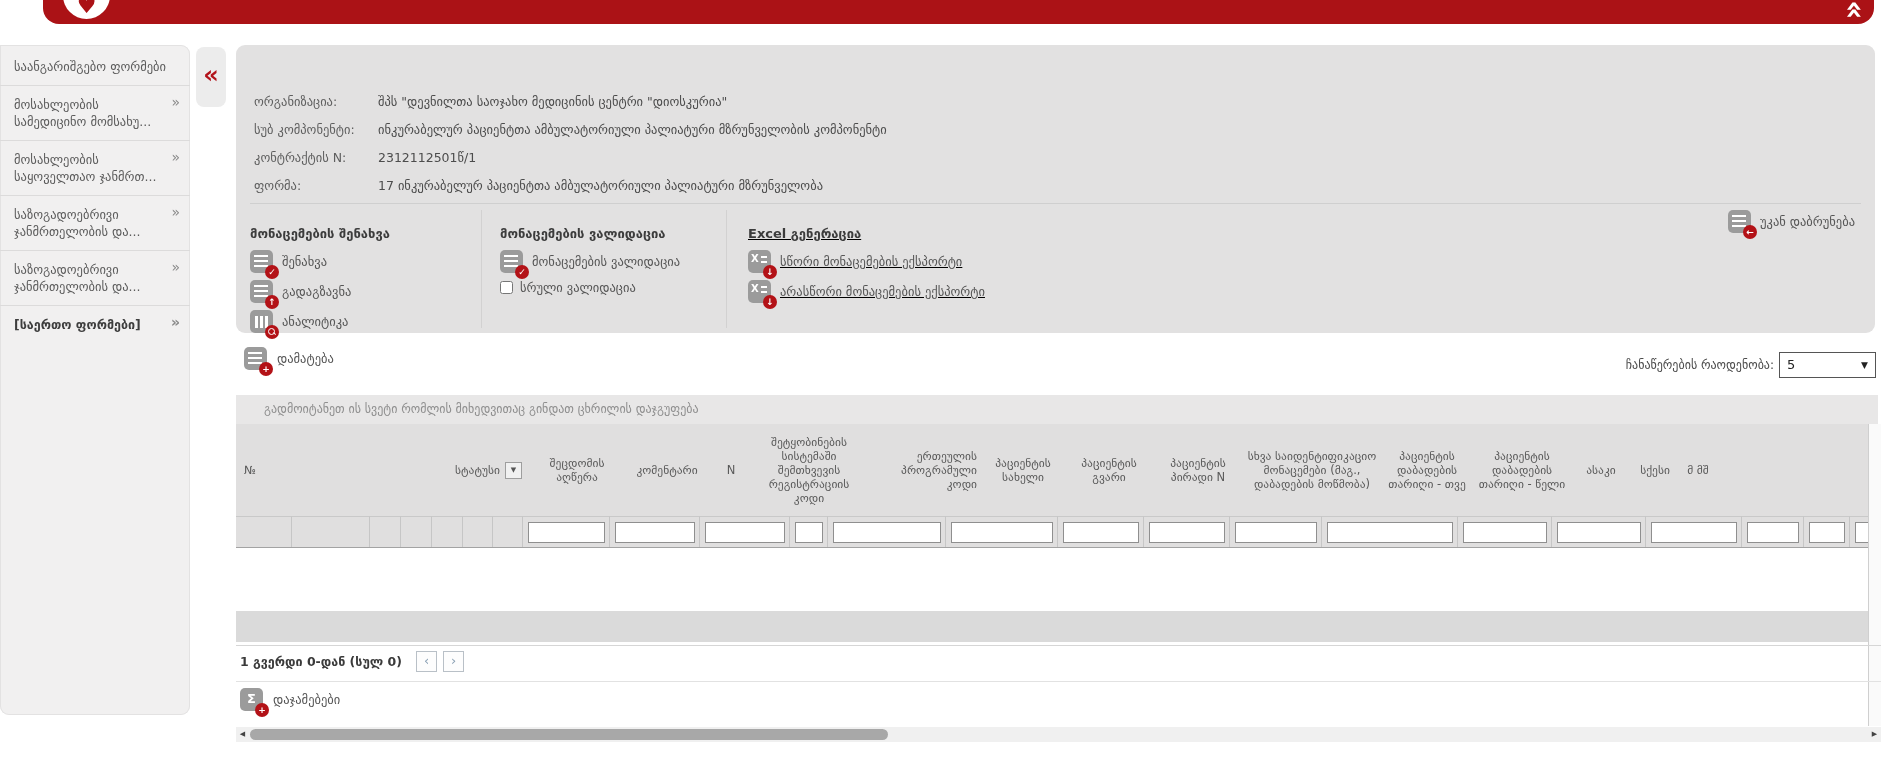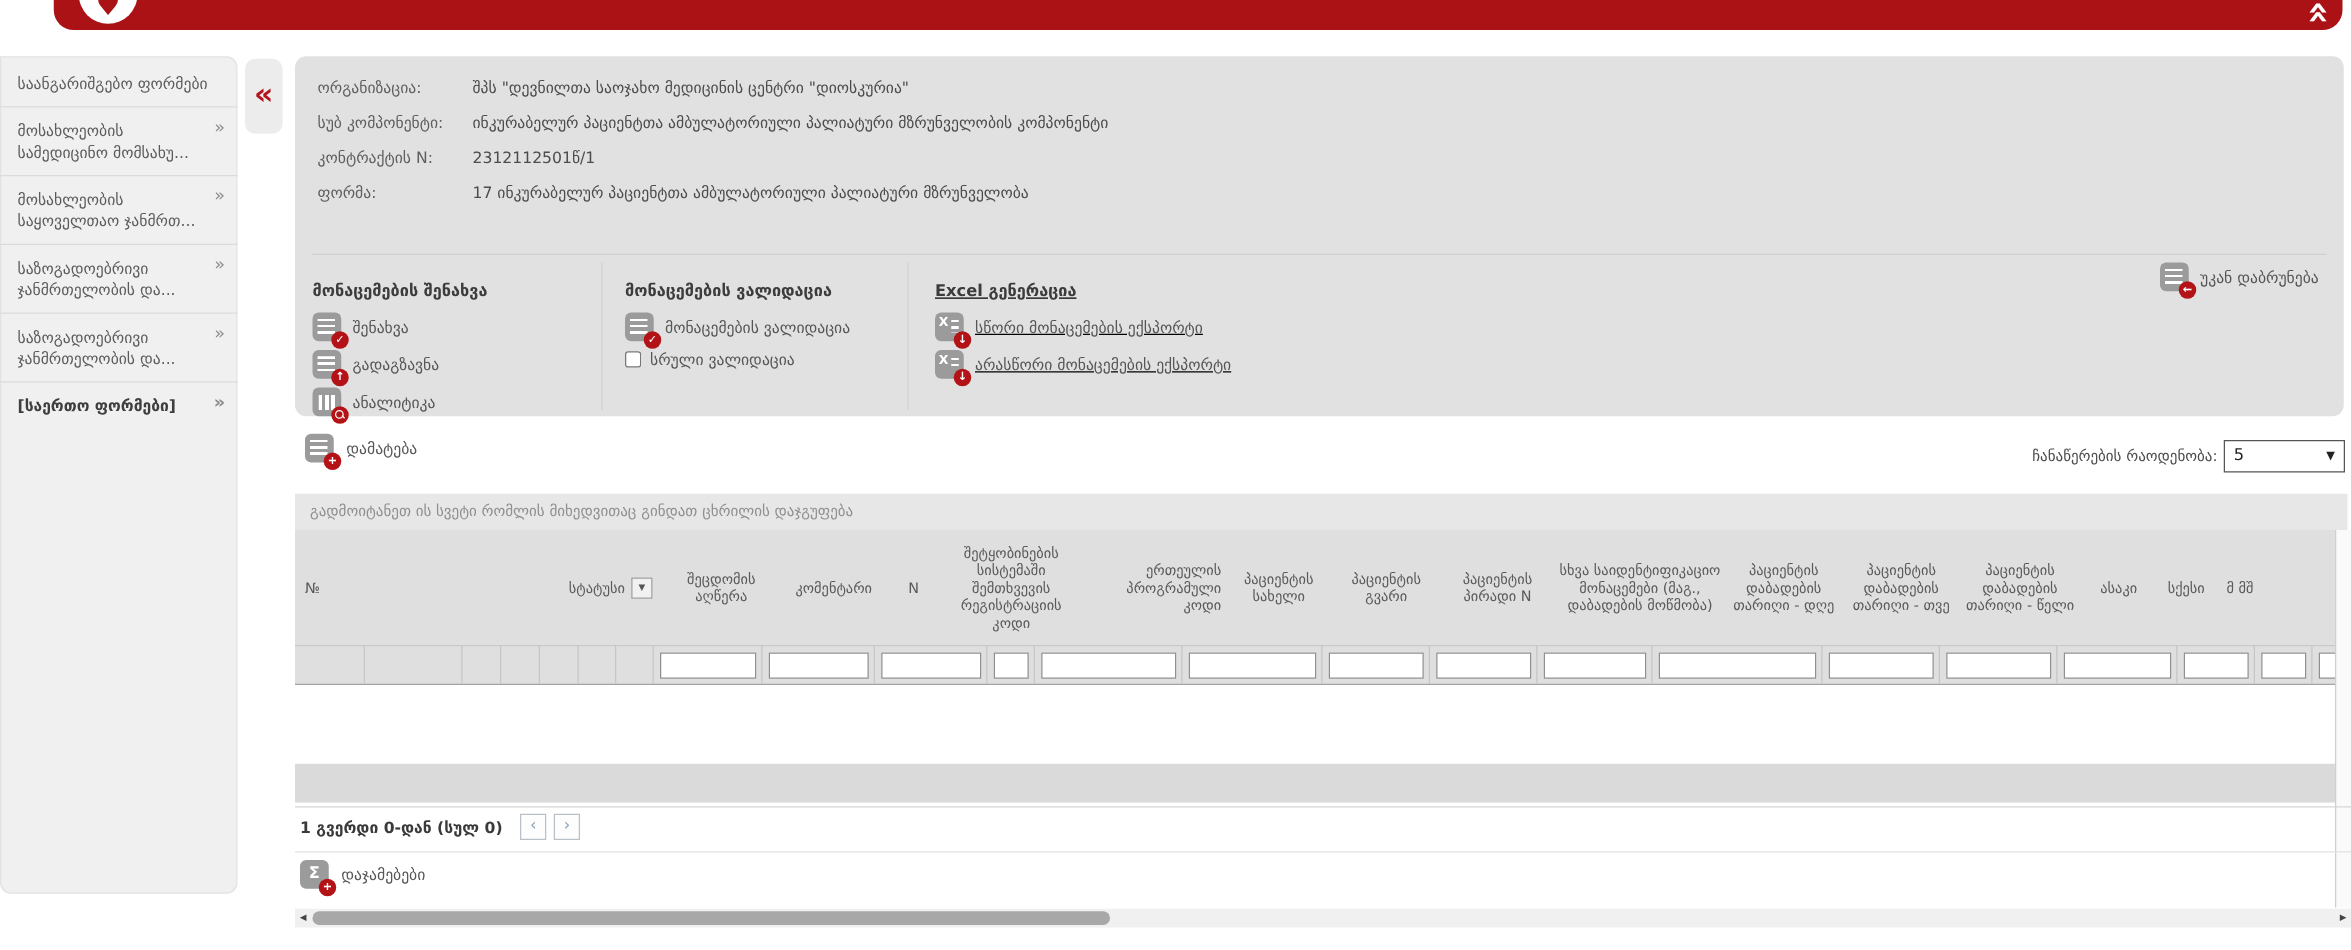--- a/index.html
+++ b/index.html
@@ -28,21 +28,21 @@
   .sidebar-item.bold { font-weight:bold; color:#3e3e3e; }
   .sidebar-item .arrow { position:absolute; right:10px; top:8px; color:#8a8a8a; font-size:14px; }
 
   .collapse-tab { position:absolute; left:196px; top:47px; width:30px; height:60px;
                   background:#ececec; border-radius:8px; text-align:center; cursor:pointer; }
   .collapse-tab span { color:#b3131b; font-size:24px; font-weight:bold; line-height:56px; }
 
   
   .info-panel { position:absolute; left:236px; top:45px; width:1639px; height:288px;
                 background:#e2e1e1; border-radius:9px; }
-  .info-rows { padding:10px 0 0 18px; }
+  .info-rows { padding:10px 0 0 18px;margin-top:32px; }
   .info-row { display:flex; height:28px; align-items:center; }
   .info-label { width:124px; font-size:12.5px; color:#5f5f5f; }
   .info-value { font-size:12.5px; color:#4c4c4c; }
   .info-divider { position:absolute; left:14px; right:14px; top:158px; height:1px; background:#cfcfcf; }
 
   .vsep { position:absolute; top:165px; height:118px; width:1px; background:#d2d1d1; }
   .group { position:absolute; top:165px;margin-top:16px; }
   .group-title { font-size:13px; font-weight:bold; color:#3c3c3c; margin-bottom:9px; }
   .act-btn { display:flex; align-items:center; gap:9px; margin-bottom:7px; cursor:pointer; }
   .act-label { font-size:12.5px; color:#565656; }
@@ -70,21 +70,21 @@
   
   .add-btn { position:absolute; left:244px; top:347px; display:flex; align-items:center; gap:10px; cursor:pointer; }
   .pagesize { position:absolute; right:5px; top:352px; display:flex; align-items:center; gap:5px; }
   .pagesize-label { font-size:12px; color:#4c4c4c; }
   .select-box { position:relative; width:97px; height:26px; background:#fff; border:1px solid #555;
                 font-size:13px; color:#222; line-height:24px; padding-left:7px; cursor:pointer; }
   .select-box .caret { position:absolute; right:7px; top:0; font-size:9px; color:#222; line-height:24px; }
 
   
   .hint-bar { position:absolute; left:236px; top:395px; width:1642px; height:29px; background:#e8e7e7;
-              font-size:12px; color:#8f8f8f; line-height:29px; padding-left:12px; }
+              font-size:12px; color:#8f8f8f; line-height:29px; padding-left:28px; }
   .tbl-viewport { position:absolute; left:236px; top:424px; width:1632px; height:219px; overflow:hidden; }
   .thead { display:flex; height:92px; background:#e0dfdf; }
   .th { flex:0 0 auto; display:flex; align-items:center; justify-content:center; text-align:center;
         font-size:11.5px; color:#5a5a5a; line-height:14px; padding:3px 3px; }
   .th.left { justify-content:flex-start; text-align:left; padding-left:8px; }
   .dd-btn { display:inline-block; width:17px; height:17px; background:#f1f1f1; border:1px solid #9e9e9e;
             font-size:7px; color:#555; line-height:15px; text-align:center; margin-left:5px; vertical-align:middle; cursor:pointer; }
   .frow { display:flex; height:32px; background:#e0dfdf; border-bottom:1px solid #a3a3a3; }
   .fcell { flex:0 0 auto; border-right:1px solid #c6c6c6; border-top:1px solid #c9c9c9;
            display:flex; align-items:center; justify-content:center; }
@@ -275,23 +275,20 @@
         <div class="th" style="width: 86px;">
           <span>პაციენტის გვარი</span>
         </div>
         <div class="th" style="width: 92px;">
           <span>პაციენტის პირადი N</span>
         </div>
         <div class="th" style="width: 136px;">
           <span>სხვა საიდენტიფიკაციო მონაცემები (მაგ., დაბადების მოწმობა)</span>
         </div>
         <div class="th" style="width: 94px;">
-          <span>პაციენტის დაბადების თარიღი - დღე</span>
-        </div>
-        <div class="th" style="width: 94px;">
           <span>პაციენტის დაბადების თარიღი - თვე</span>
         </div>
         <div class="th" style="width: 96px;">
           <span>პაციენტის დაბადების თარიღი - წელი</span>
         </div>
         <div class="th" style="width: 62px;">
           <span>ასაკი</span>
         </div>
         <div class="th" style="width: 46px;">
           <span>სქესი</span>

